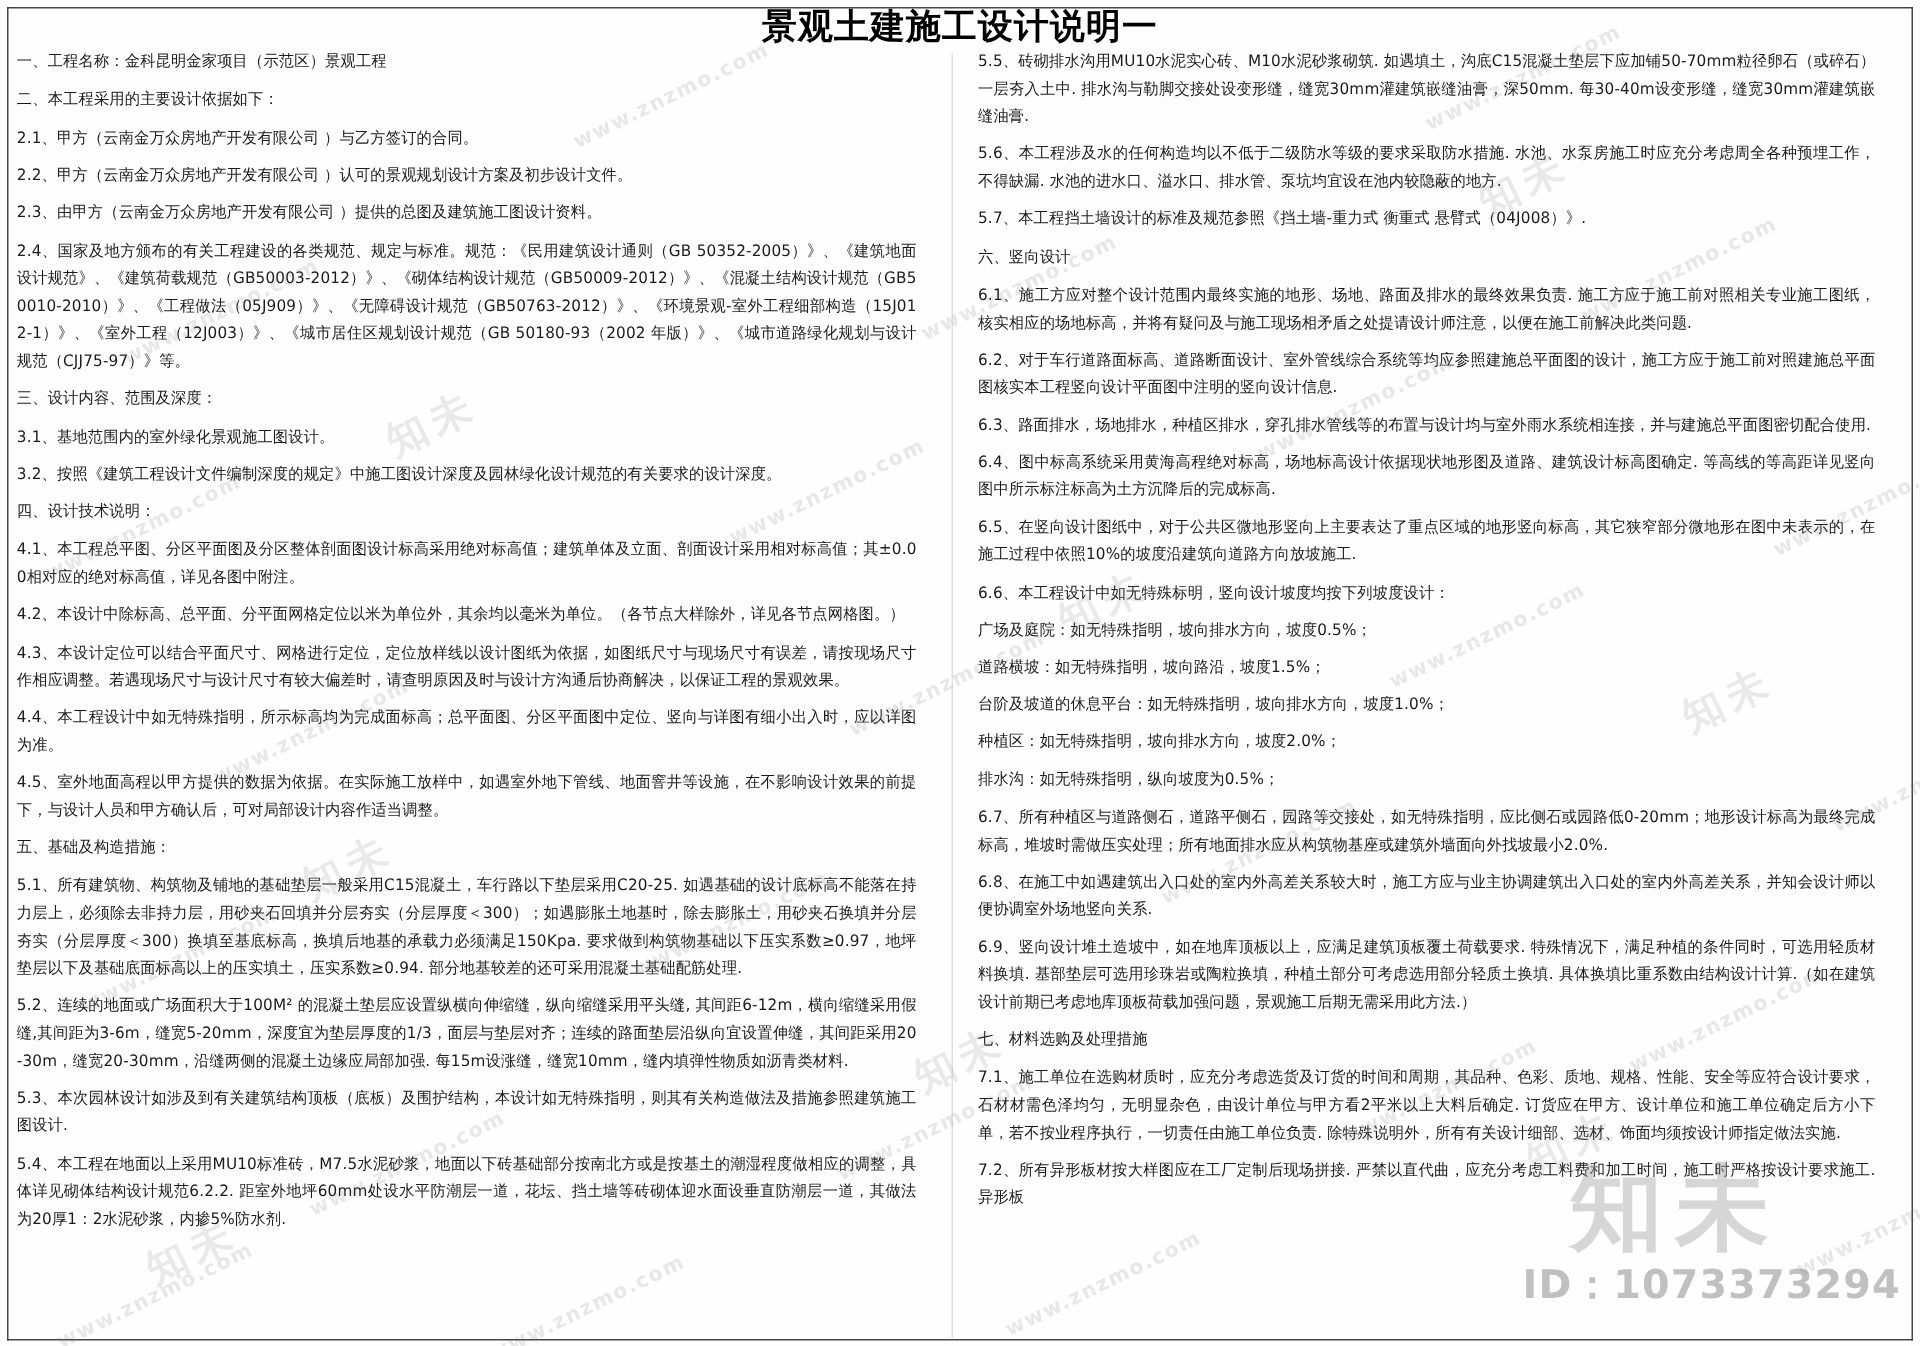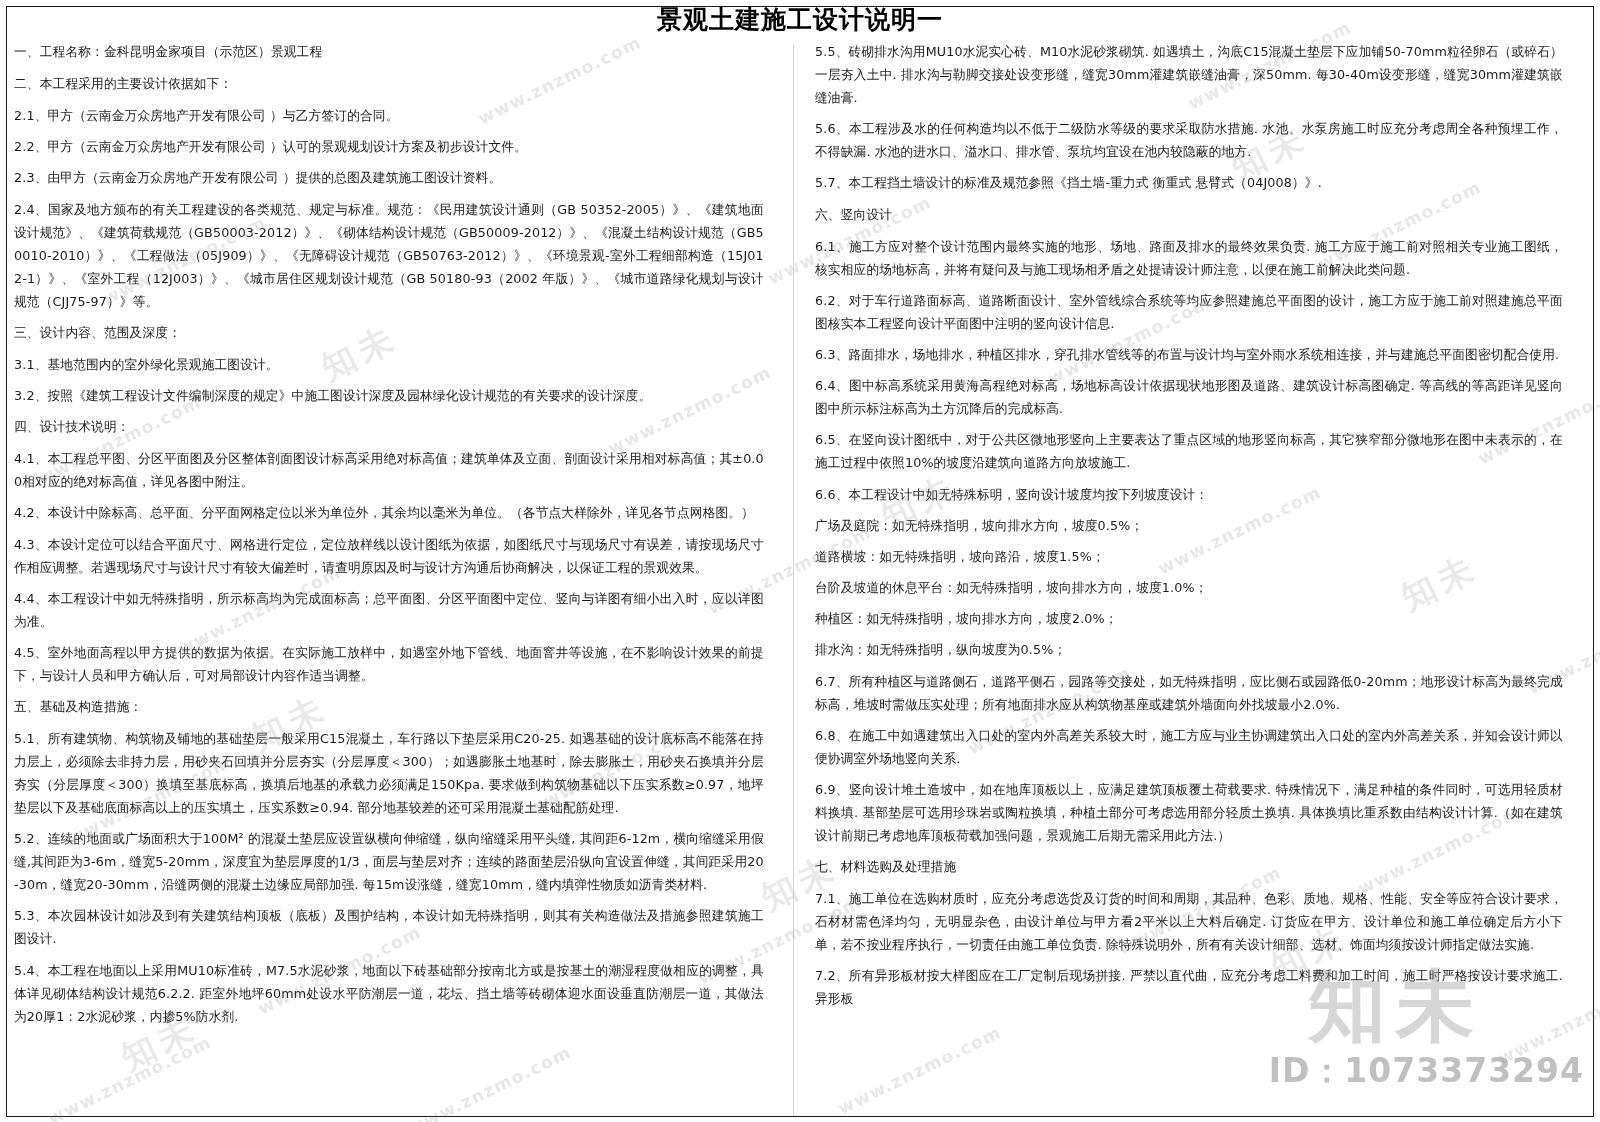--- a/index.html
+++ b/index.html
@@ -32,21 +32,21 @@
   .border-left   { left: 6px;  top: 6px;    bottom: 5px; width: 1px; }
   .border-right  { right: 6px; top: 6px;    bottom: 5px; width: 1px; }
 
   
   #doc-title {
     position: absolute;
     top: 3px;
     left: 0;
     width: 1600px;
     text-align: center;
-    font-size: 25px;
+    font-size: 29px;
     font-weight: bold;
     letter-spacing: 1px;
     font-family: "DejaVu Sans", "Liberation Sans", sans-serif;
     color: #000;
     white-space: nowrap;
   }
 
   
   #columns {
     position: absolute;

